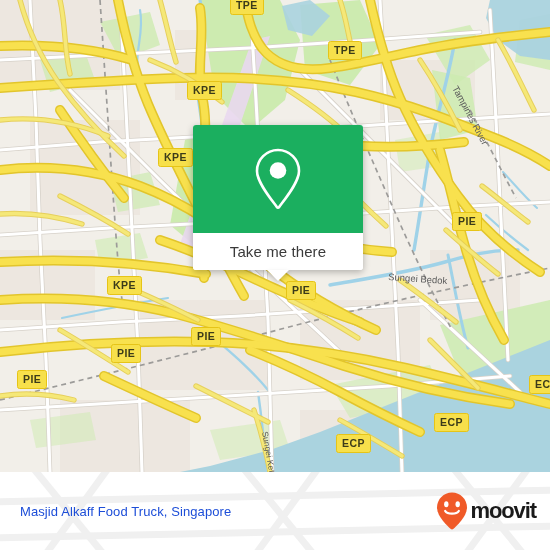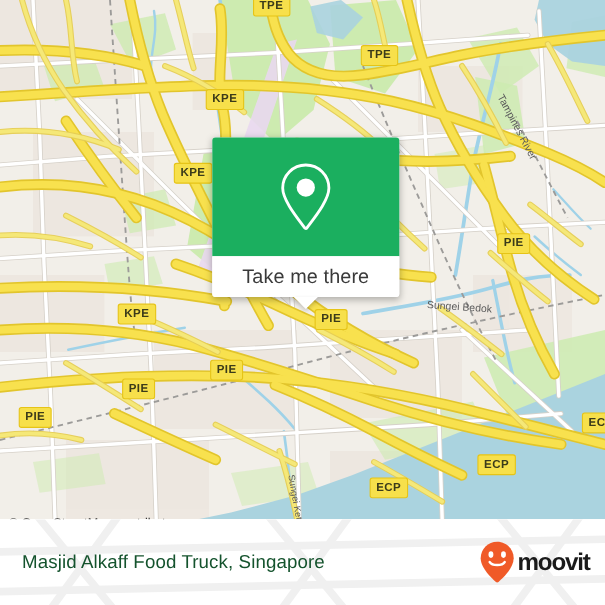--- a/index.html
+++ b/index.html
@@ -66,21 +66,21 @@
   }
   #card-bottom {
     height: 37px;
     background: #fff;
     border-radius: 0 0 3px 3px;
     display: flex;
     align-items: center;
     justify-content: center;
   }
   #card-label {
-    font-size: 18px;
+    font-size: 15px;
     color: #3a3a3a;
     letter-spacing: 0.1px;
   }
   #card-tail {
     position: absolute;
     left: 50%; top: 100%;
     margin-left: -11px;
     width: 0; height: 0;
     border-left: 11px solid transparent;
     border-right: 11px solid transparent;
@@ -94,22 +94,22 @@
     left: 0; top: 472px;
     width: 550px; height: 78px;
     background: #ffffff;
     overflow: hidden;
   }
   #footer-bg { position: absolute; left: 0; top: 0; opacity: 1; }
   #footer-title {
     position: absolute;
     left: 20px; top: 50%;
     transform: translateY(-50%);
-    font-size: 17px;
-    color: #14532d;
+    font-size: 13px;
+    color: #1d4ed8;
     letter-spacing: 0.1px;
     white-space: nowrap;
     z-index: 3;
   }
   #brand {
     position: absolute;
     right: 14px; top: 50%;
     transform: translateY(-50%);
     display: flex;
     align-items: center;

